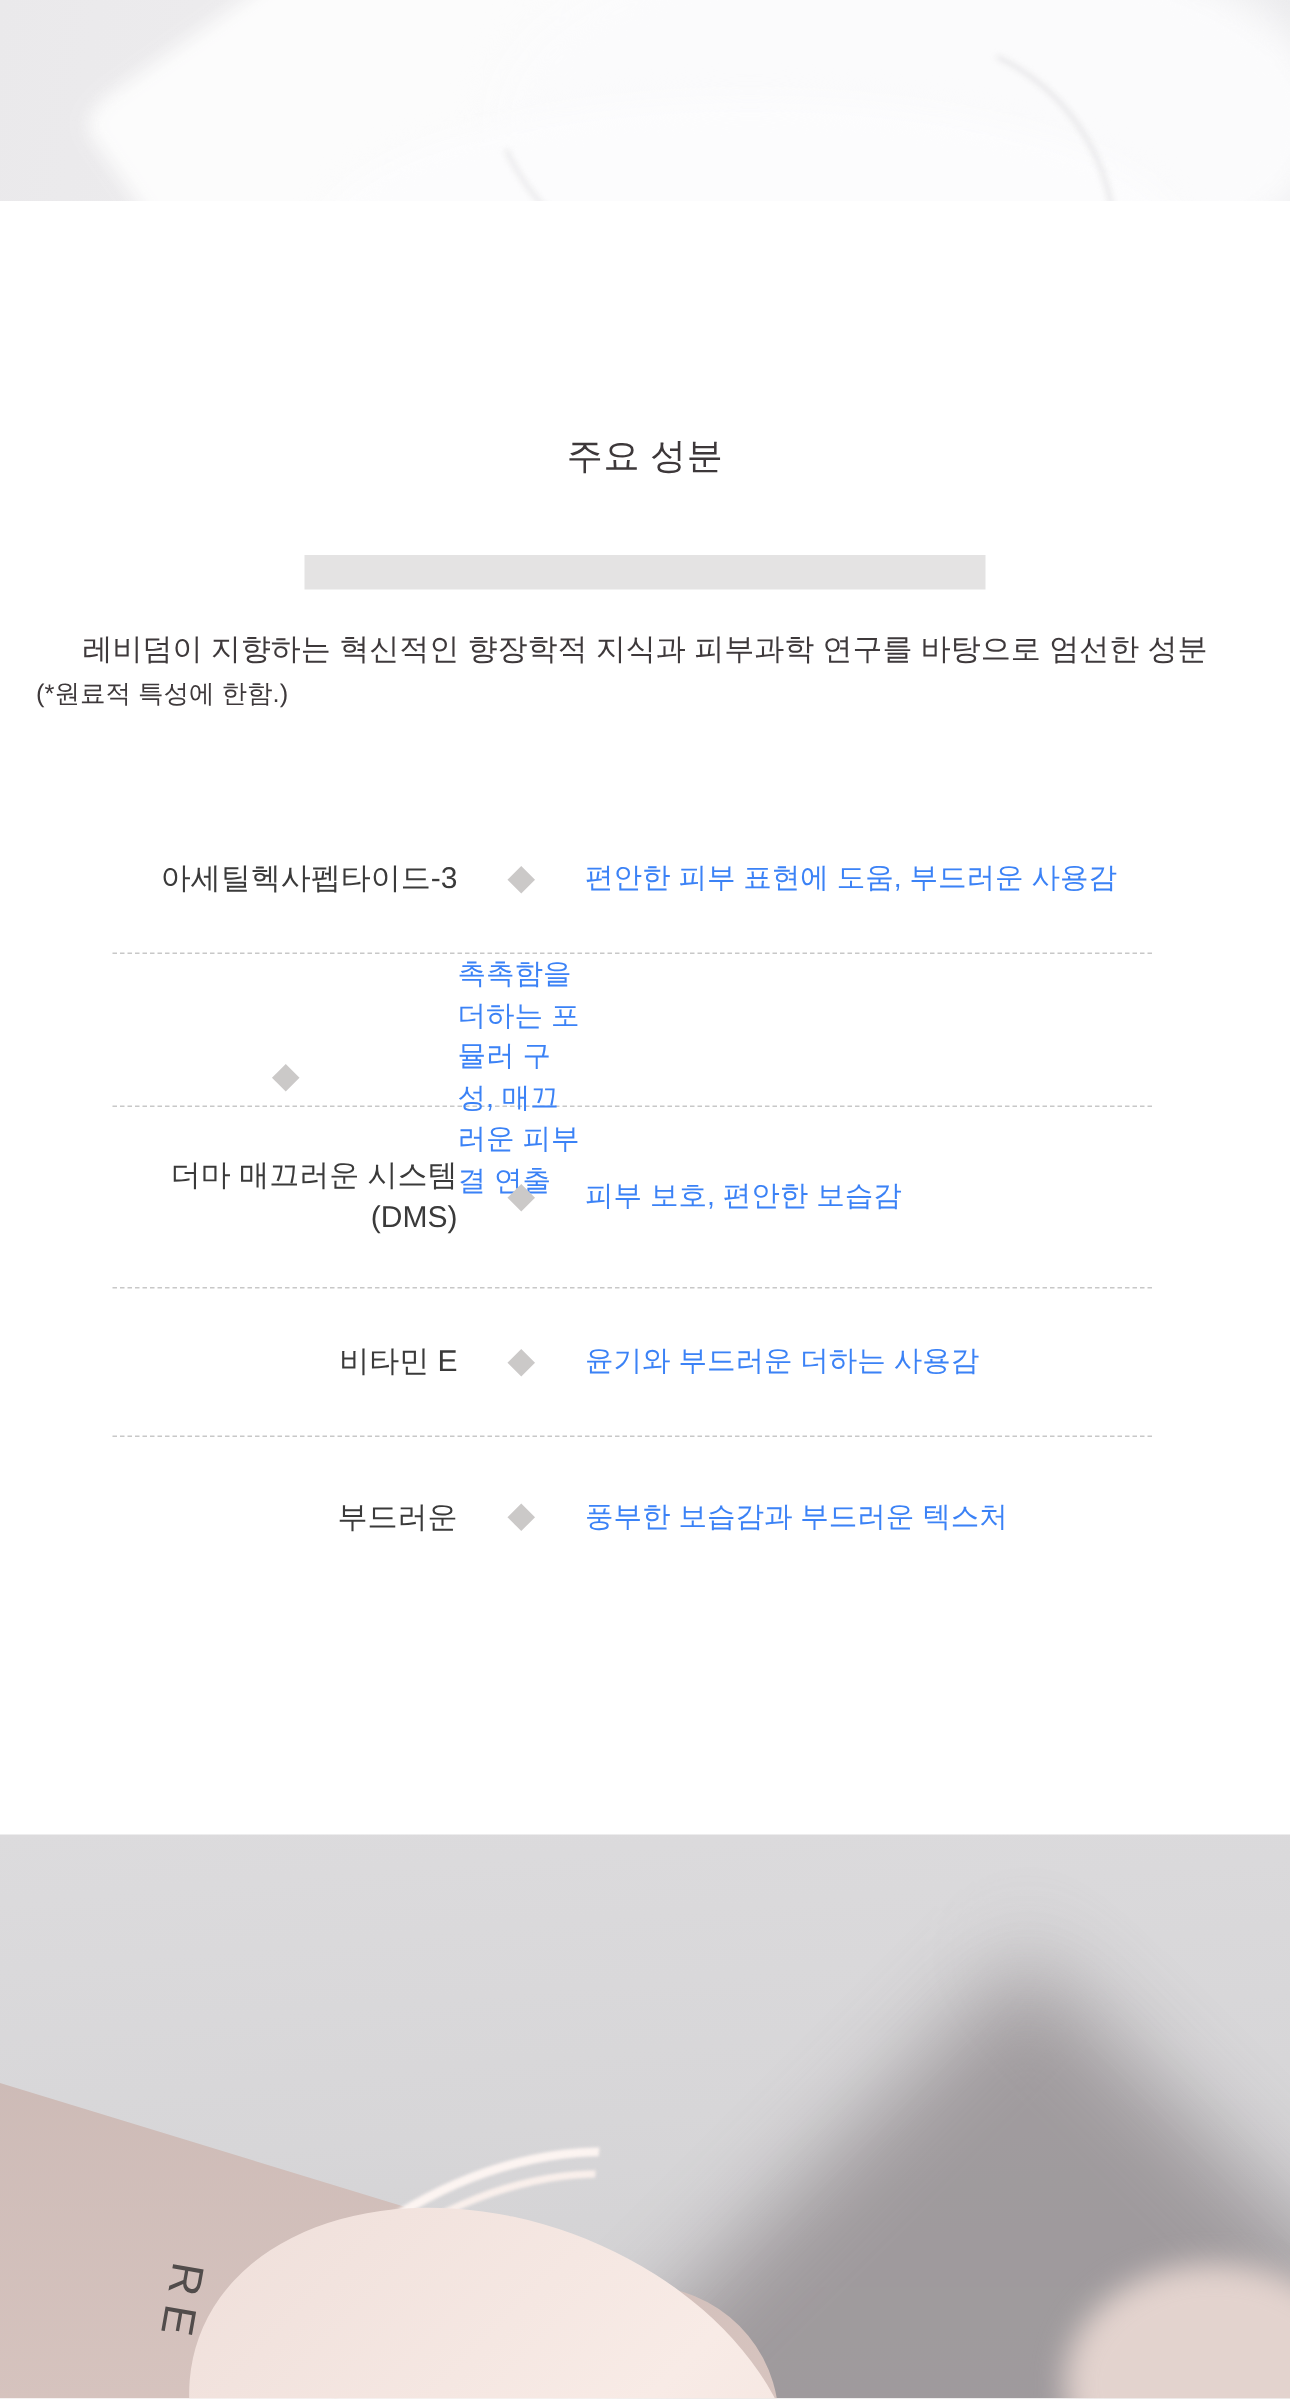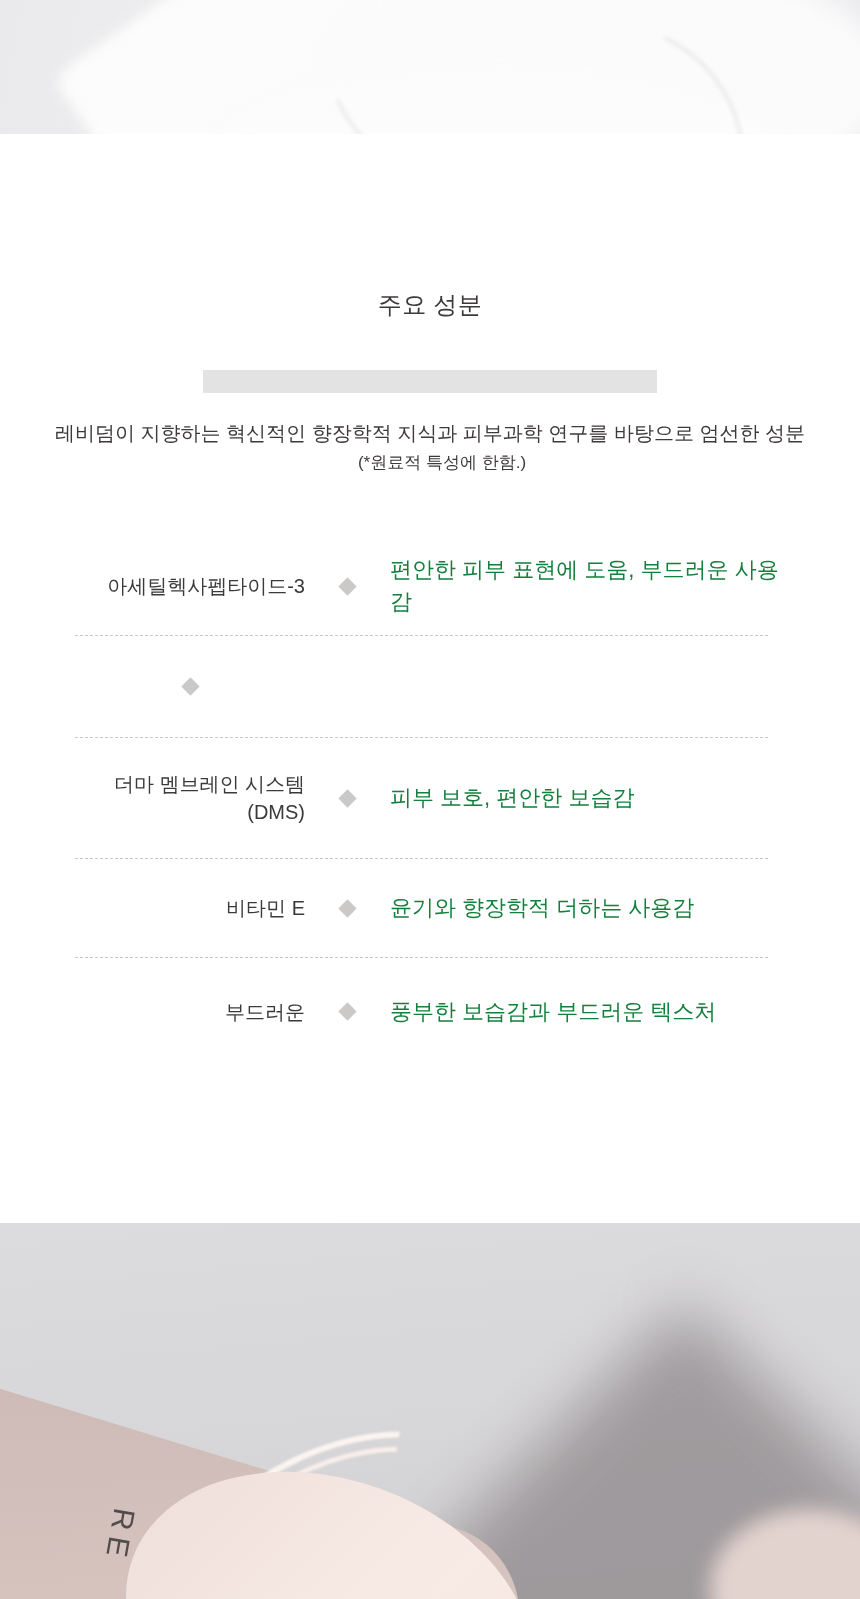--- a/index.html
+++ b/index.html
@@ -27,30 +27,30 @@
   .content{position:relative;height:1089px;background:#ffffff;}
   .eyebrow{margin:0;padding-top:156px;text-align:center;font-size:24px;line-height:30px;
            letter-spacing:.5px;color:#3d383a;font-weight:400;font-family:Liberation Serif, serif;}
   .title-wrap{position:relative;margin-top:12px;height:65px;display:flex;justify-content:center;
               align-items:center;}
   .title-bar{position:absolute;top:38px;left:50%;transform:translateX(-50%);width:454px;height:23px;
              background:#e4e3e3;z-index:0;}
   .title{position:relative;z-index:1;margin:0;font-family:"Liberation Serif",serif;font-size:52px;
          font-weight:400;letter-spacing:1px;line-height:65px;color:#453e41;}
   .subtitle{margin:24px 4px 0;text-align:center;font-size:20px;line-height:24px;color:#3e393b;}
-  .note{margin:7px 0 0;text-align:center;font-size:17px;line-height:22px;color:#3e393b;padding-left:24px;}
+  .note{margin:7px 0 0;font-size:17px;line-height:22px;color:#3e393b;padding-left:24px;}
 
   .list{margin:63px 75px 0;}
   .row{display:grid;grid-template-columns:230px 85px 1fr;align-items:center;}
   .r1{height:98px}.r2{height:101px}.r3{height:120px}.r4{height:98px}.r5{height:107px}
   .label{text-align:right;font-size:20px;line-height:1.4;color:#3a3a3a;}
   .label span{display:block;}
   .diamond-cell{display:flex;justify-content:center;align-items:center;}
   .diamond{width:13px;height:13px;background:#cbc9c8;transform:rotate(45deg);}
-  .desc{font-size:22px;line-height:1.45;color:#15803d;}
+  .desc{font-size:19px;line-height:1.45;color:#3b82f6;}
   .divider{height:0;border-top:1px dashed #c8c8c8;margin-right:17px;}
 
   
   .hero-bottom{position:relative;height:376px;overflow:hidden;
                background:linear-gradient(175deg,#dcdbdd 0%,#d7d6d8 50%,#d0cfd1 100%);}
   .shadow{position:absolute;left:485px;top:163px;width:400px;height:400px;background:#8e888b;
           transform:rotate(45deg);filter:blur(30px);opacity:.75;}
   .bottle{position:absolute;left:-300px;top:74px;width:880px;height:560px;border-radius:90px;
           transform:rotate(17deg);transform-origin:top left;z-index:2;
           background:linear-gradient(160deg,#c9b7b3 0%,#d8c5c0 45%,#eedcd7 80%,#f3e4df 100%);}
@@ -104,45 +104,46 @@
         </div>
         <div class="desc">편안한 피부 표현에 도움, 부드러운 사용감</div>
       </div>
 
       <div class="divider"></div>
 
       <div class="row r2">
         <div class="diamond-cell">
           <span class="diamond"></span>
         </div>
+        <div class="desc">촉촉함을 더하는 포뮬러 구성, 매끄러운 피부결 연출</div>
       </div>
 
       <div class="divider"></div>
 
       <div class="row r3">
         <div class="label">
-          <span>더마 멤브레인 시스템</span>
+          <span>더마 매끄러운 시스템</span>
           <span>(DMS)</span>
         </div>
         <div class="diamond-cell">
           <span class="diamond"></span>
         </div>
         <div class="desc">피부 보호, 편안한 보습감</div>
       </div>
 
       <div class="divider"></div>
 
       <div class="row r4">
         <div class="label">
           <span>비타민 E</span>
         </div>
         <div class="diamond-cell">
           <span class="diamond"></span>
         </div>
-        <div class="desc">윤기와 향장학적 더하는 사용감</div>
+        <div class="desc">윤기와 부드러운 더하는 사용감</div>
       </div>
 
       <div class="divider"></div>
 
       <div class="row r5">
         <div class="label">
           <span>부드러운</span>
         </div>
         <div class="diamond-cell">
           <span class="diamond"></span>

